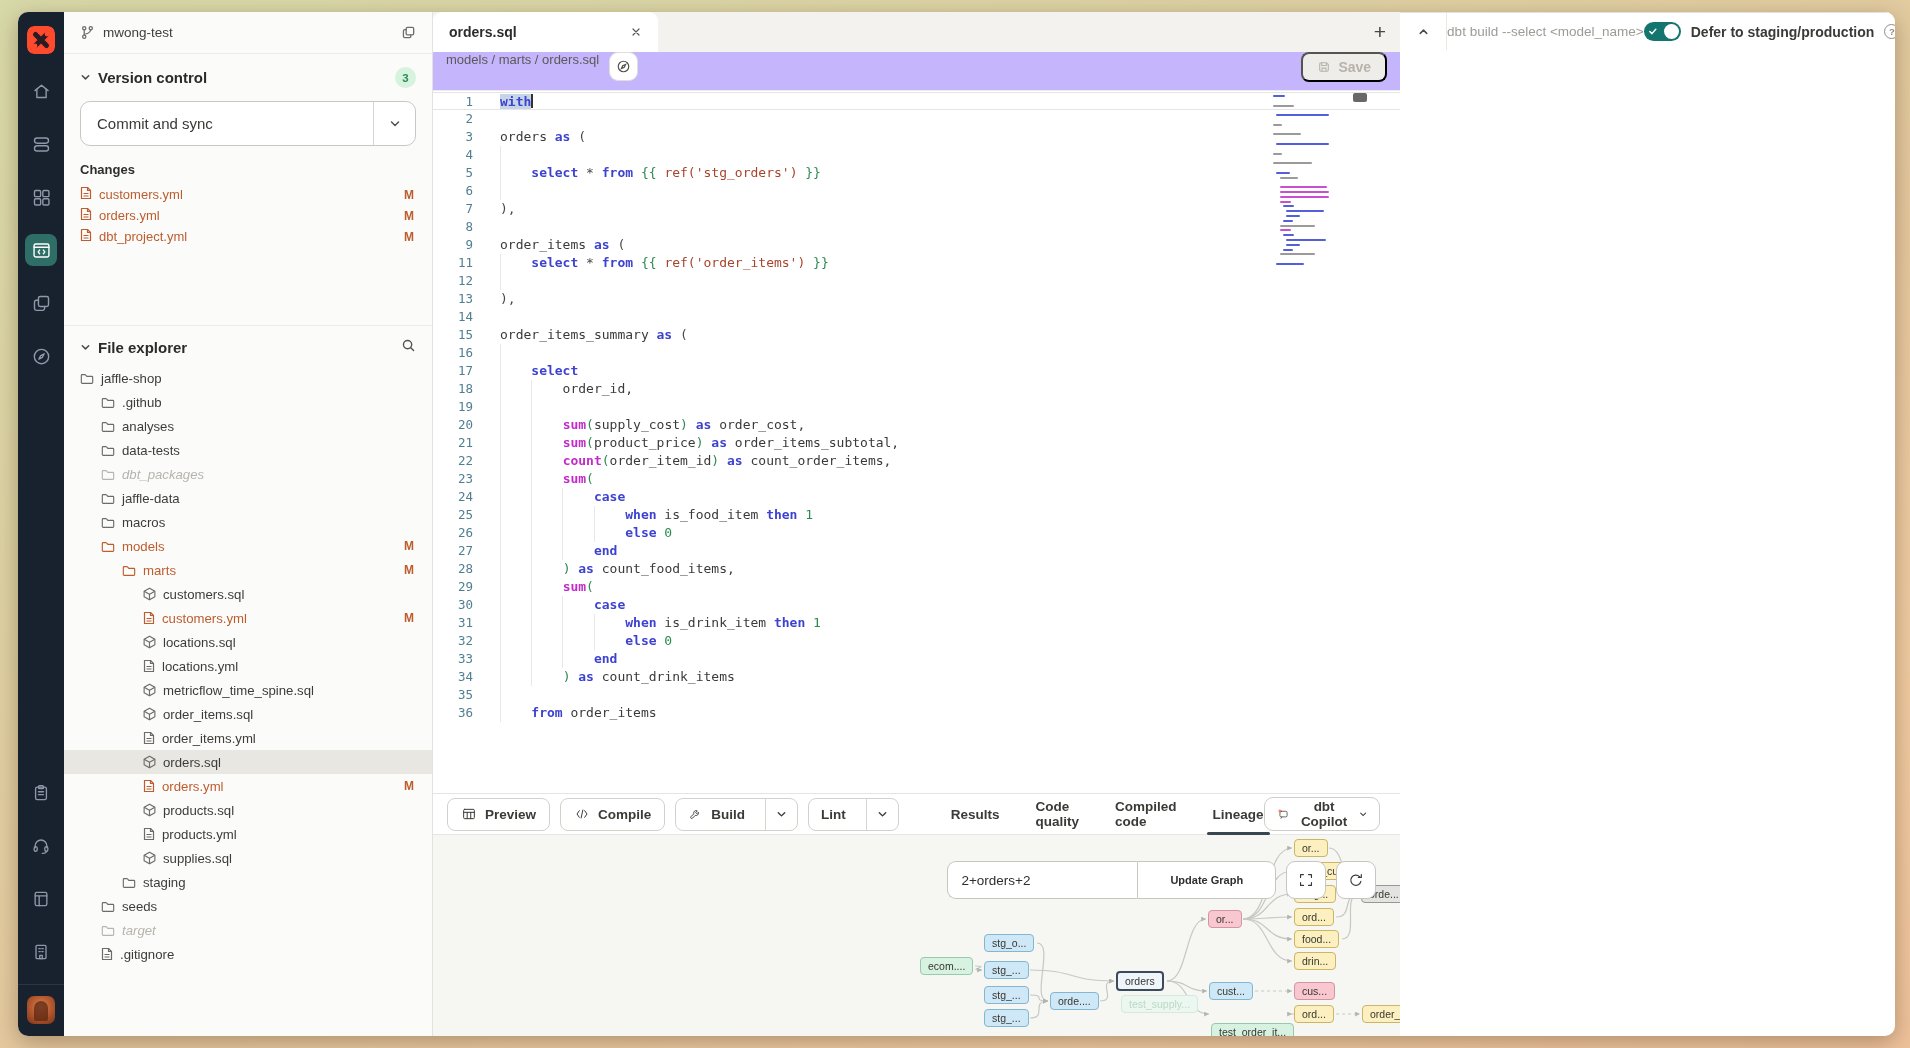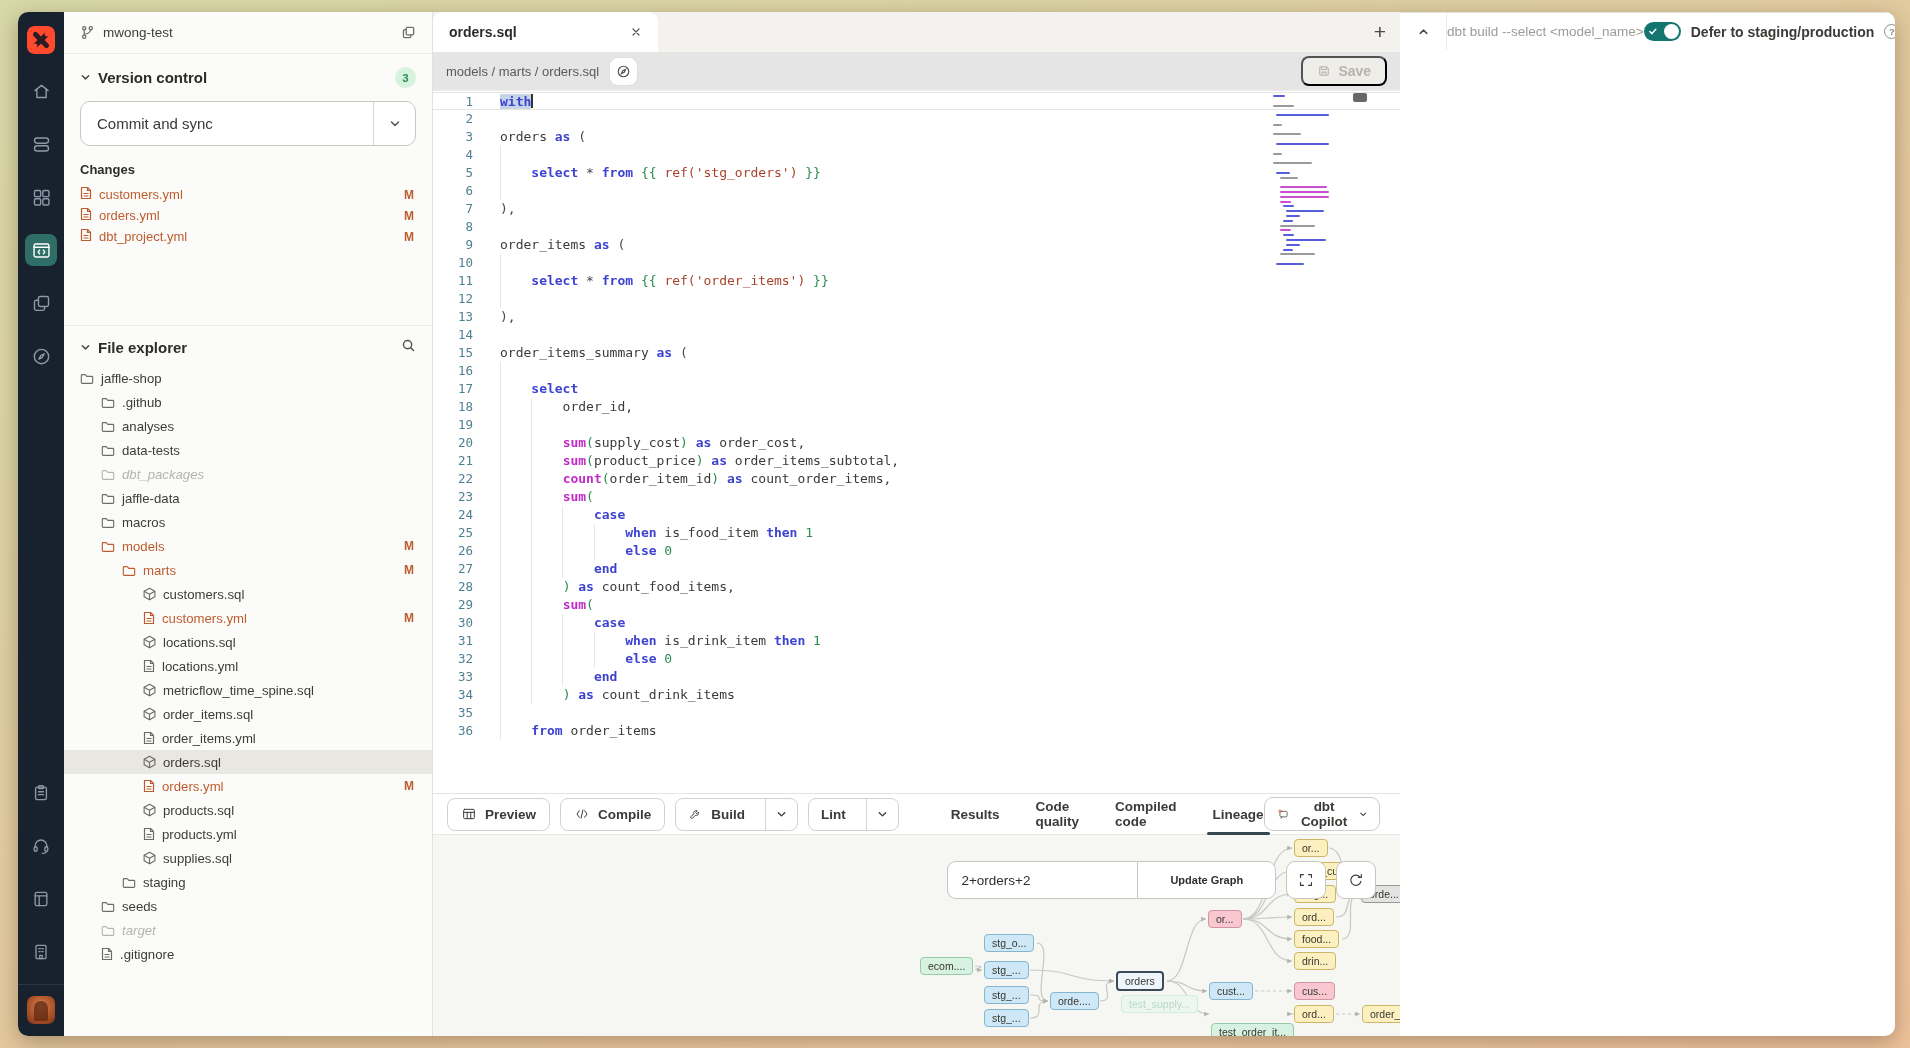--- a/index.html
+++ b/index.html
@@ -57,21 +57,21 @@
   
   .appright{flex:1;display:flex;min-width:0}
   .content{flex:1;display:flex;min-height:0}
   .main{flex:1;display:flex;flex-direction:column;background:#fff;min-width:0}
   .tabbar{height:40px;flex:none;background:#f3f2ee;display:flex;align-items:stretch;position:relative}
   .tab{width:225px;background:#fff;border-radius:9px 9px 0 0;display:flex;align-items:center;padding:0 16px;
     font-size:14px;font-weight:600;color:#2d2c2a}
   .tab .close{margin-left:auto;display:flex;align-items:center}
   .tab .close svg{stroke:#5b5955;stroke-width:1.4;stroke-linecap:round}
   .newtab{position:absolute;right:14px;top:0;height:40px;display:flex;align-items:center;font-size:21px;color:#4a4845;font-weight:400}
-  .crumbbar{height:39px;flex:none;border-bottom:1px solid #ececea;display:flex;align-items:center;padding:0 13px;gap:10px;background:#e5e5e5}
+  .crumbbar{height:39px;flex:none;border-bottom:1px solid #ececea;display:flex;align-items:flex-start;padding:0 13px;gap:10px;background:#c4b5fd}
   .crumb{font-size:13px;color:#5c5a56}
   .lens-btn{width:29px;height:29px;border:1px solid #e1dfdb;border-radius:9px;display:flex;align-items:center;justify-content:center;background:#fff}
   .lens-btn svg{stroke:#55534f;fill:none;stroke-width:1.3}
   .save-btn{margin-left:auto;height:30px;background:#efede9;border-radius:8px;display:flex;align-items:center;gap:7px;
     padding:0 14px;font-size:14px;font-weight:600;color:#b7b2aa}
   .save-btn svg{stroke:#b7b2aa;fill:none;stroke-width:1.4}
   
   .editor{flex:1;min-height:0;position:relative;overflow:hidden;background:#fff;
     font-family:"DejaVu Sans Mono",monospace;font-size:13px}
   #code{position:absolute;left:0;right:0;top:1px}
@@ -580,21 +580,20 @@
             <div id="code">
                 <div class="cl cur"><span class="ln">1</span><span class="sel"><span class="tk-kw">with</span></span><span class="caret"></span></div>
                 <div class="cl"><span class="ln">2</span></div>
                 <div class="cl"><span class="ln">3</span><span class="tk-id">orders </span><span class="tk-kw">as</span><span class="tk-pun"> (</span></div>
                 <div class="cl"><span class="ln">4</span><span class="guide" style="left:67px"></span></div>
                 <div class="cl"><span class="ln">5</span><span class="guide" style="left:67px"></span><span class="tk-id">    </span><span class="tk-kw">select</span><span class="tk-pun"> * </span><span class="tk-kw">from</span><span class="tk-jinja"> {{ </span><span class="tk-ref">ref(</span><span class="tk-str">'stg_orders'</span><span class="tk-ref">)</span><span class="tk-jinja"> }}</span></div>
                 <div class="cl"><span class="ln">6</span><span class="guide" style="left:67px"></span></div>
                 <div class="cl"><span class="ln">7</span><span class="tk-pun">),</span></div>
                 <div class="cl"><span class="ln">8</span></div>
                 <div class="cl"><span class="ln">9</span><span class="tk-id">order_items </span><span class="tk-kw">as</span><span class="tk-pun"> (</span></div>
-                <div class="cl"><span class="ln">10</span><span class="guide" style="left:67px"></span></div>
                 <div class="cl"><span class="ln">11</span><span class="guide" style="left:67px"></span><span class="tk-id">    </span><span class="tk-kw">select</span><span class="tk-pun"> * </span><span class="tk-kw">from</span><span class="tk-jinja"> {{ </span><span class="tk-ref">ref(</span><span class="tk-str">'order_items'</span><span class="tk-ref">)</span><span class="tk-jinja"> }}</span></div>
                 <div class="cl"><span class="ln">12</span><span class="guide" style="left:67px"></span></div>
                 <div class="cl"><span class="ln">13</span><span class="tk-pun">),</span></div>
                 <div class="cl"><span class="ln">14</span></div>
                 <div class="cl"><span class="ln">15</span><span class="tk-id">order_items_summary </span><span class="tk-kw">as</span><span class="tk-pun"> (</span></div>
                 <div class="cl"><span class="ln">16</span><span class="guide" style="left:67px"></span></div>
                 <div class="cl"><span class="ln">17</span><span class="guide" style="left:67px"></span><span class="tk-id">    </span><span class="tk-kw">select</span></div>
                 <div class="cl"><span class="ln">18</span><span class="guide" style="left:67px"></span><span class="guide" style="left:98.2px"></span><span class="tk-id">        order_id,</span></div>
                 <div class="cl"><span class="ln">19</span><span class="guide" style="left:67px"></span><span class="guide" style="left:98.2px"></span></div>
                 <div class="cl"><span class="ln">20</span><span class="guide" style="left:67px"></span><span class="guide" style="left:98.2px"></span><span class="tk-id">        </span><span class="tk-fn">sum</span><span class="tk-par">(</span><span class="tk-id">supply_cost</span><span class="tk-par">)</span><span class="tk-kw"> as</span><span class="tk-id"> order_cost,</span></div>

